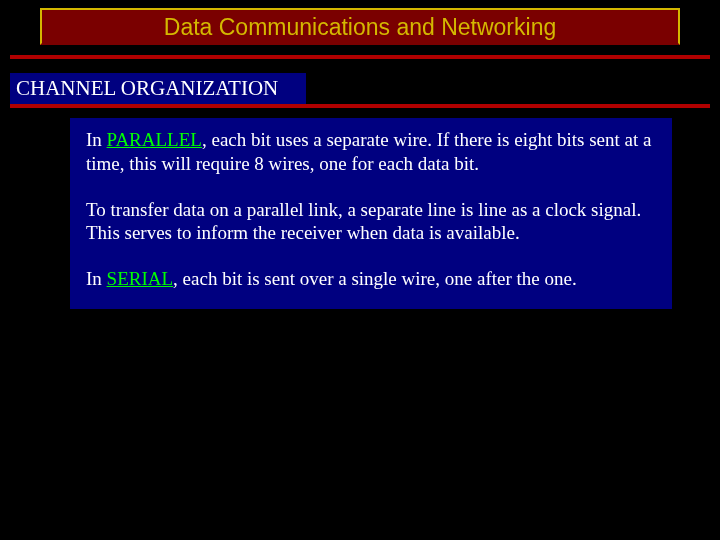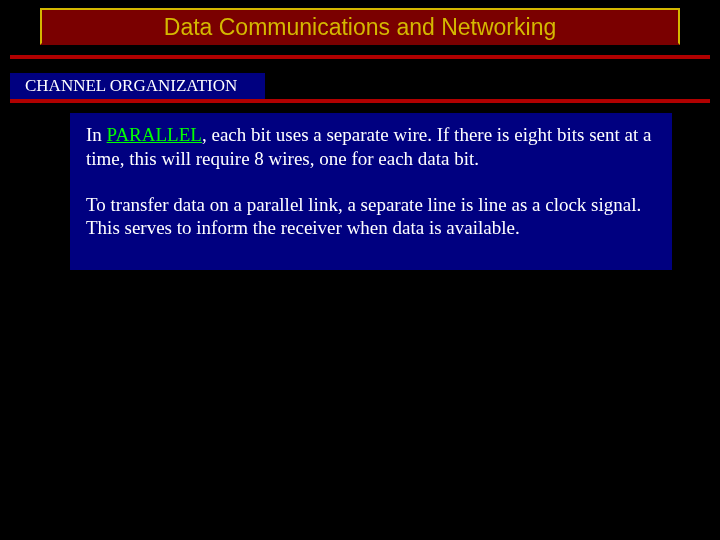--- a/index.html
+++ b/index.html
@@ -36,28 +36,28 @@
     margin: 4px 10px 0 10px;
   }
   .sub-bar {
     margin: 14px 10px 0 10px;
     border-bottom: 4px solid #b00000;
   }
   .sub-label {
     display: inline-block;
     background: #000080;
     color: #ffffff;
-    font-size: 17px;
-    padding: 3px 28px 3px 15px;
+    font-size: 21px;
+    padding: 3px 28px 3px 6px;
     font-family: 'Times New Roman', serif;
   }
   .content {
     margin: 10px 48px 0 70px;
     background: #000080;
-    padding: 10px 16px 26px 16px;
+    padding: 10px 16px 14px 16px;
     color: #ffffff;
     font-size: 19px;
     line-height: 1.25;
     font-family: 'Times New Roman', serif;
   }
   .content p {
     margin-bottom: 22px;
   }
   .content p:last-child {
     margin-bottom: 4px;
@@ -79,15 +79,18 @@
 
   <div class="sub-bar">
     <span class="sub-label">CHANNEL ORGANIZATION</span>
   </div>
 
   <div class="content">
     <p>
       <span>In </span><span class="kw">PARALLEL</span><span>, each bit uses a separate wire. If there is eight bits sent at a time, this will require 8 wires, one for each data bit.</span>
     </p>
     <p>To transfer data on a parallel link, a separate line is line as a clock signal. This serves to inform the receiver when data is available.</p>
+    <p>
+      <span>In </span><span class="kw">SERIAL</span><span>, each bit is sent over a single wire, one after the one.</span>
+    </p>
   </div>
 
 </div>
 
 </body></html>

